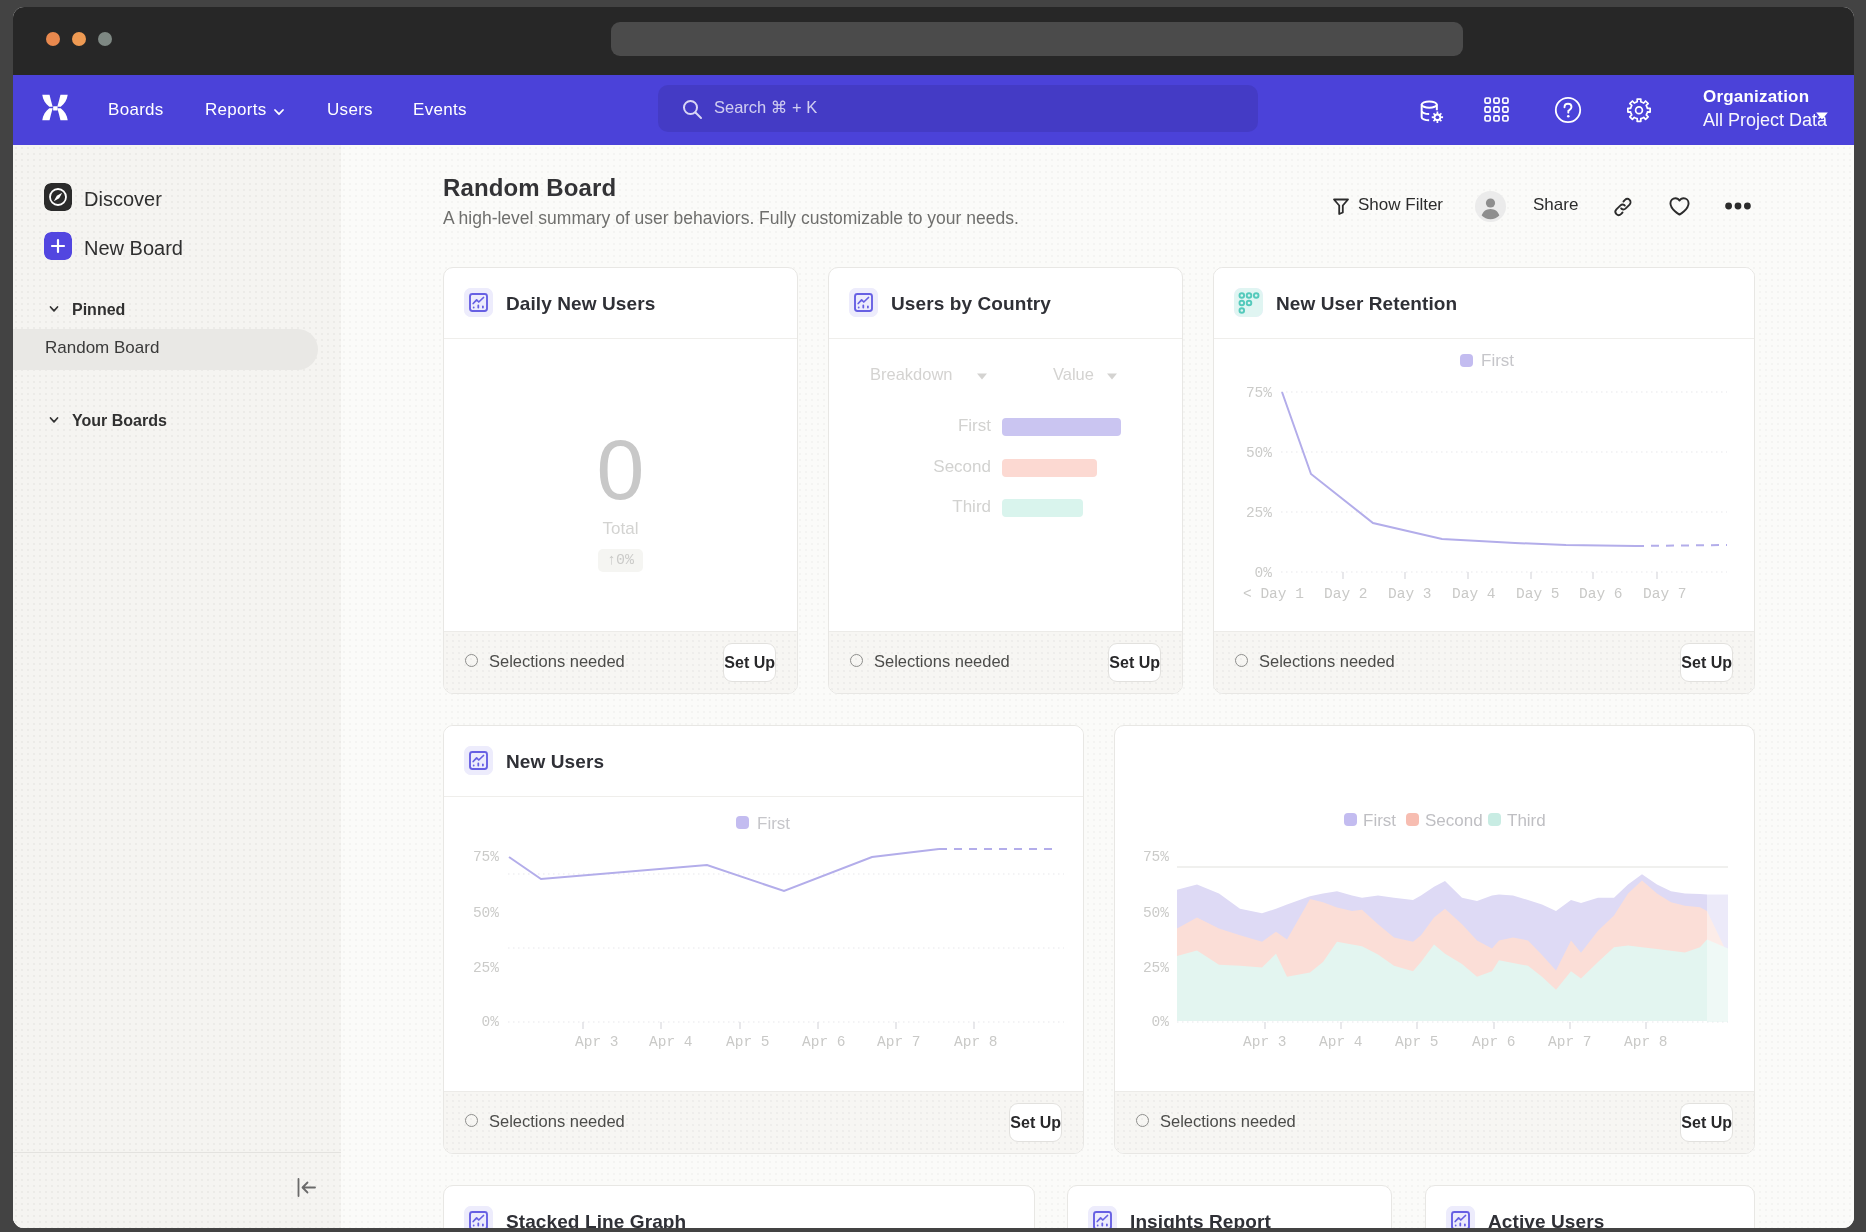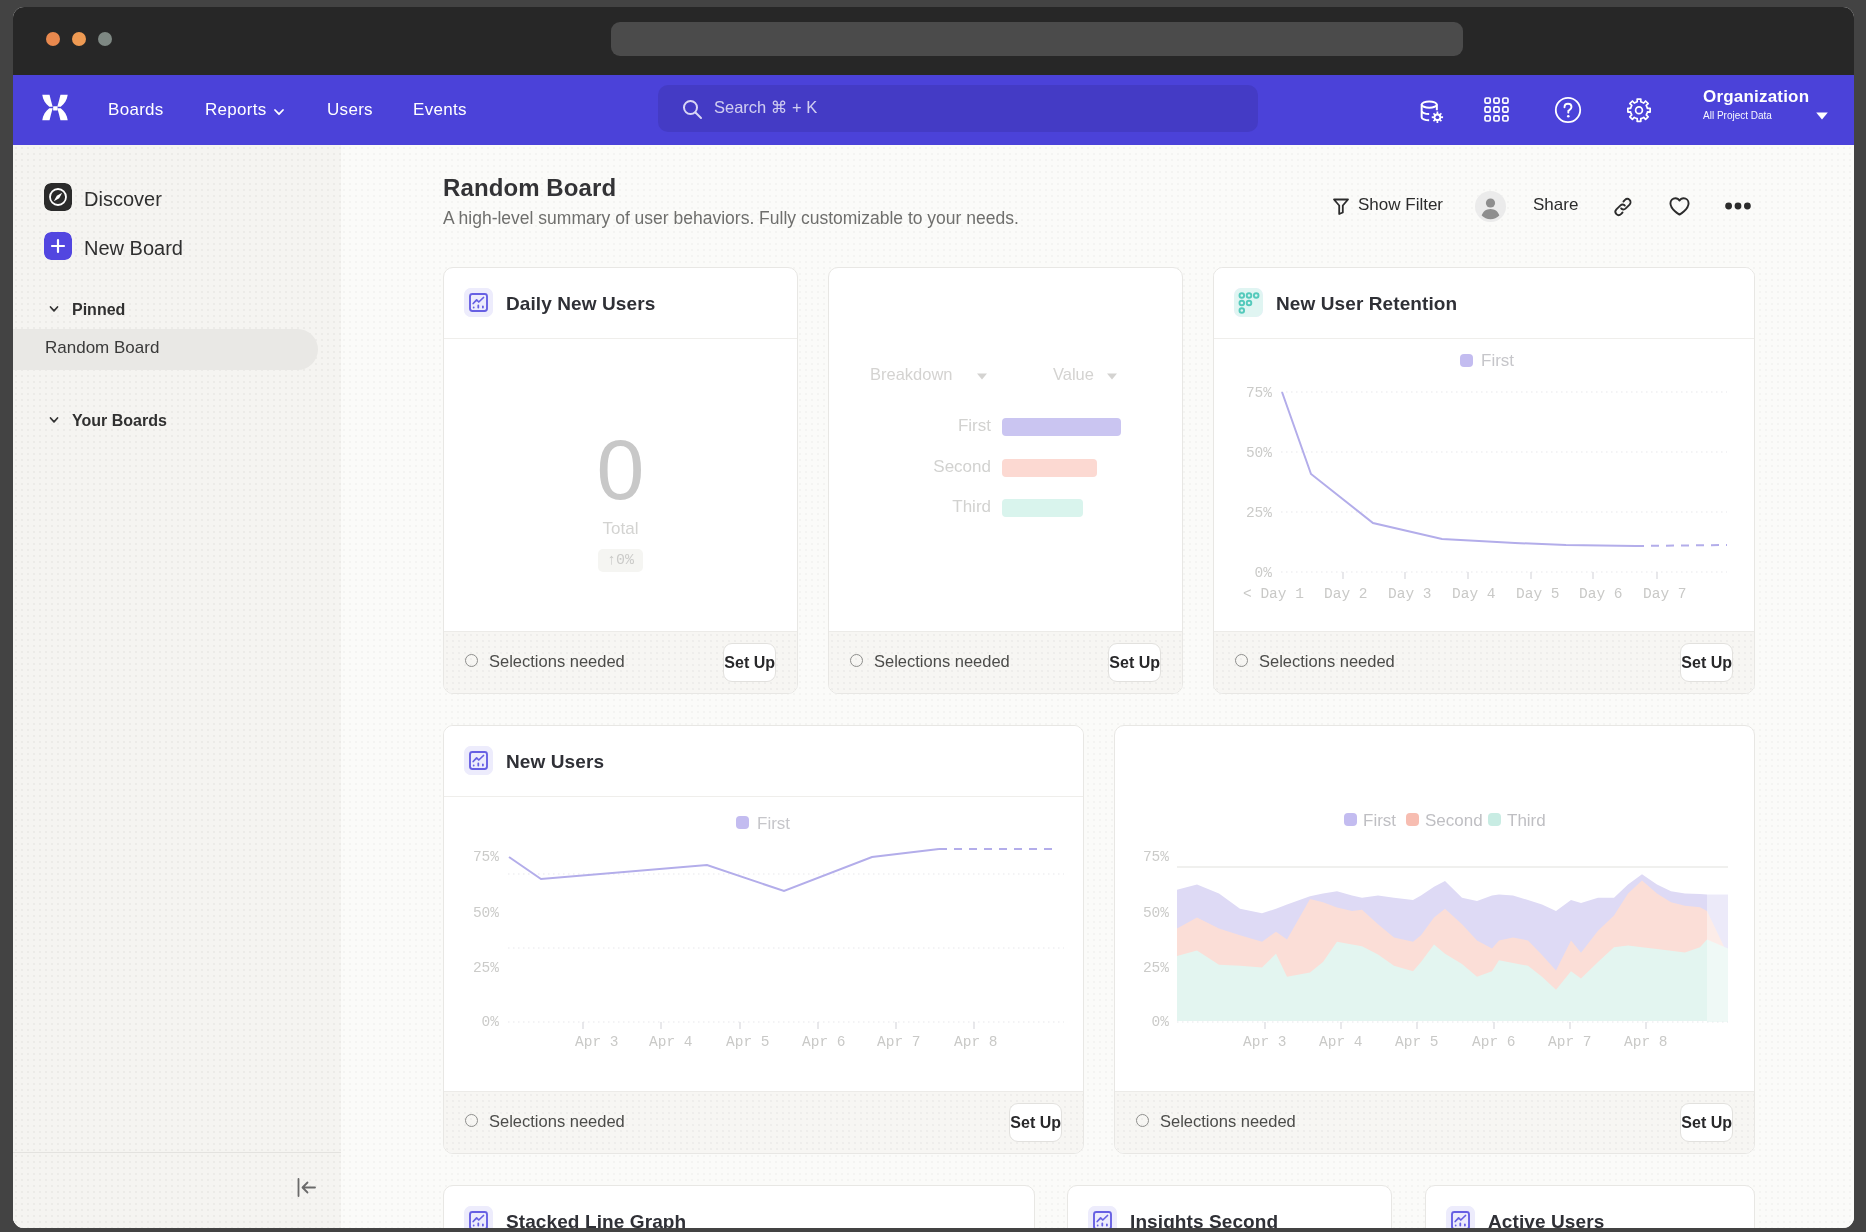--- a/index.html
+++ b/index.html
@@ -8,21 +8,21 @@
 .titlebar { position:absolute; left:0; top:0; width:100%; height:68px; background:#272727; }
 .tl { position:absolute; top:25px; width:14px; height:14px; border-radius:50%; }
 .urlbar { position:absolute; left:598px; top:15px; width:852px; height:34px; border-radius:9px; background:#4b4b4b; }
 .nav { position:absolute; left:0; top:68px; width:100%; height:70px; background:#4b42d9; }
 .nav .menu { position:absolute; top:0; height:70px; line-height:70px; color:#fff; font-size:17px; font-weight:500; letter-spacing:.3px; }
 .search { position:absolute; left:645px; top:10px; width:600px; height:47px; background:#443bc5; border-radius:10px; }
 .search span { position:absolute; left:56px; top:13px; font-size:16.5px; color:rgba(255,255,255,.75); }
 .navico { position:absolute; top:0; }
 .org { position:absolute; left:1690px; top:12px; color:#fff; }
 .org .l1 { font-size:17px; font-weight:700; letter-spacing:.2px; }
-.org .l2 { font-size:10px; margin-top:3px; opacity:.96; }
+.org .l2 { font-size:18px; margin-top:3px; opacity:.96; }
 .body { position:absolute; left:0; top:138px; width:100%; height:1083px; background:#fbfbf9; }
 .sidebar { position:absolute; left:0; top:0; width:328px; height:100%; background:#f5f4f1;
   background-image:radial-gradient(rgba(60,60,55,.05) 0.9px, transparent 1.1px); background-size:6px 6px; }
 .sideitem { position:absolute; left:31px; color:#2f2f2f; font-size:20px; font-weight:400; }
 .sqico { width:28px; height:28px; border-radius:7px; display:block; }
 .pill { position:absolute; left:0; top:184px; width:305px; height:41px; background:#e9e8e5; border-radius:0 21px 21px 0; }
 .pill span { position:absolute; left:32px; top:9px; font-size:17px; color:#3a3a3a; }
 .sechead { position:absolute; left:59px; color:#303030; font-size:16px; font-weight:600; }
 .chev { position:absolute; left:35px; width:12px; height:12px; }
 .sidediv { position:absolute; left:0; top:1007px; width:328px; height:1px; background:#e3e2df; }
@@ -152,20 +152,29 @@
       <div style="position:absolute;left:0;top:251px;width:100%;text-align:center;font-size:17px;color:#d3d3d1;">Total</div>
       <div style="position:absolute;left:0;top:281px;width:100%;text-align:center;"><span class="mono" style="display:inline-block;background:#f5f5f2;color:#cbcbc9;font-size:15px;padding:3px 9px;border-radius:5px;">↑0%</span></div>
       <div class="cfoot">
           <div class="selcirc"></div>
           <span class="selneed">Selections needed</span>
           <span class="setup">Set Up</span>
         </div>
     </div>
 
     <div class="card" style="left:815px;top:122px;width:355px;height:427px;">
+      <div class="chead">
+        <svg class="cico" viewBox="0 0 29 29">
+            <rect width="29" height="29" rx="7" fill="#edecfc"></rect>
+            <rect x="6" y="6" width="17" height="17" rx="2.4" fill="none" stroke="#6760e3" stroke-width="1.9"></rect>
+            <path d="M9.2,15.5 L12.6,11.8 L14.8,14 L19.5,9.5" fill="none" stroke="#6760e3" stroke-width="1.7" stroke-linejoin="round" stroke-linecap="round"></path>
+            <path d="M9.7,19.5 L9.7,19.6 M14.3,17.5 L14.3,19.6 M18.9,18.3 L18.9,19.6" stroke="#6760e3" stroke-width="1.8" stroke-linecap="round"></path>
+          </svg>
+        <div class="ctitle">Users by Country</div>
+      </div>
       <div style="position:absolute;left:41px;top:97px;font-size:16.5px;color:#d4d3d1;">Breakdown</div>
       <svg style="left:147px;top:104px;" width="12" height="9" viewBox="0 0 12 9" fill="#d4d3d1">
           <path d="M1,1.5 L11,1.5 L6,7.5 Z"></path>
         </svg>
       <div style="position:absolute;left:224px;top:97px;font-size:16.5px;color:#d4d3d1;">Value</div>
       <svg style="left:277px;top:104px;" width="12" height="9" viewBox="0 0 12 9" fill="#d4d3d1">
           <path d="M1,1.5 L11,1.5 L6,7.5 Z"></path>
         </svg>
       <div style="position:absolute;left:0px;top:148px;width:162px;text-align:right;font-size:17px;color:#d2d2d0;">First</div>
       <div style="position:absolute;left:173px;top:150px;width:119px;height:18px;border-radius:4px;background:#cac5f1;"></div>
@@ -327,21 +336,21 @@
       </div>
     </div>
     <div class="card" style="left:1054px;top:1040px;width:325px;height:427px;">
       <div class="chead">
         <svg class="cico" viewBox="0 0 29 29">
             <rect width="29" height="29" rx="7" fill="#edecfc"></rect>
             <rect x="6" y="6" width="17" height="17" rx="2.4" fill="none" stroke="#6760e3" stroke-width="1.9"></rect>
             <path d="M9.2,15.5 L12.6,11.8 L14.8,14 L19.5,9.5" fill="none" stroke="#6760e3" stroke-width="1.7" stroke-linejoin="round" stroke-linecap="round"></path>
             <path d="M9.7,19.5 L9.7,19.6 M14.3,17.5 L14.3,19.6 M18.9,18.3 L18.9,19.6" stroke="#6760e3" stroke-width="1.8" stroke-linecap="round"></path>
           </svg>
-        <div class="ctitle">Insights Second</div>
+        <div class="ctitle">Insights Report</div>
       </div>
     </div>
     <div class="card" style="left:1412px;top:1040px;width:330px;height:427px;">
       <div class="chead">
         <svg class="cico" viewBox="0 0 29 29">
             <rect width="29" height="29" rx="7" fill="#edecfc"></rect>
             <rect x="6" y="6" width="17" height="17" rx="2.4" fill="none" stroke="#6760e3" stroke-width="1.9"></rect>
             <path d="M9.2,15.5 L12.6,11.8 L14.8,14 L19.5,9.5" fill="none" stroke="#6760e3" stroke-width="1.7" stroke-linejoin="round" stroke-linecap="round"></path>
             <path d="M9.7,19.5 L9.7,19.6 M14.3,17.5 L14.3,19.6 M18.9,18.3 L18.9,19.6" stroke="#6760e3" stroke-width="1.8" stroke-linecap="round"></path>
           </svg>

